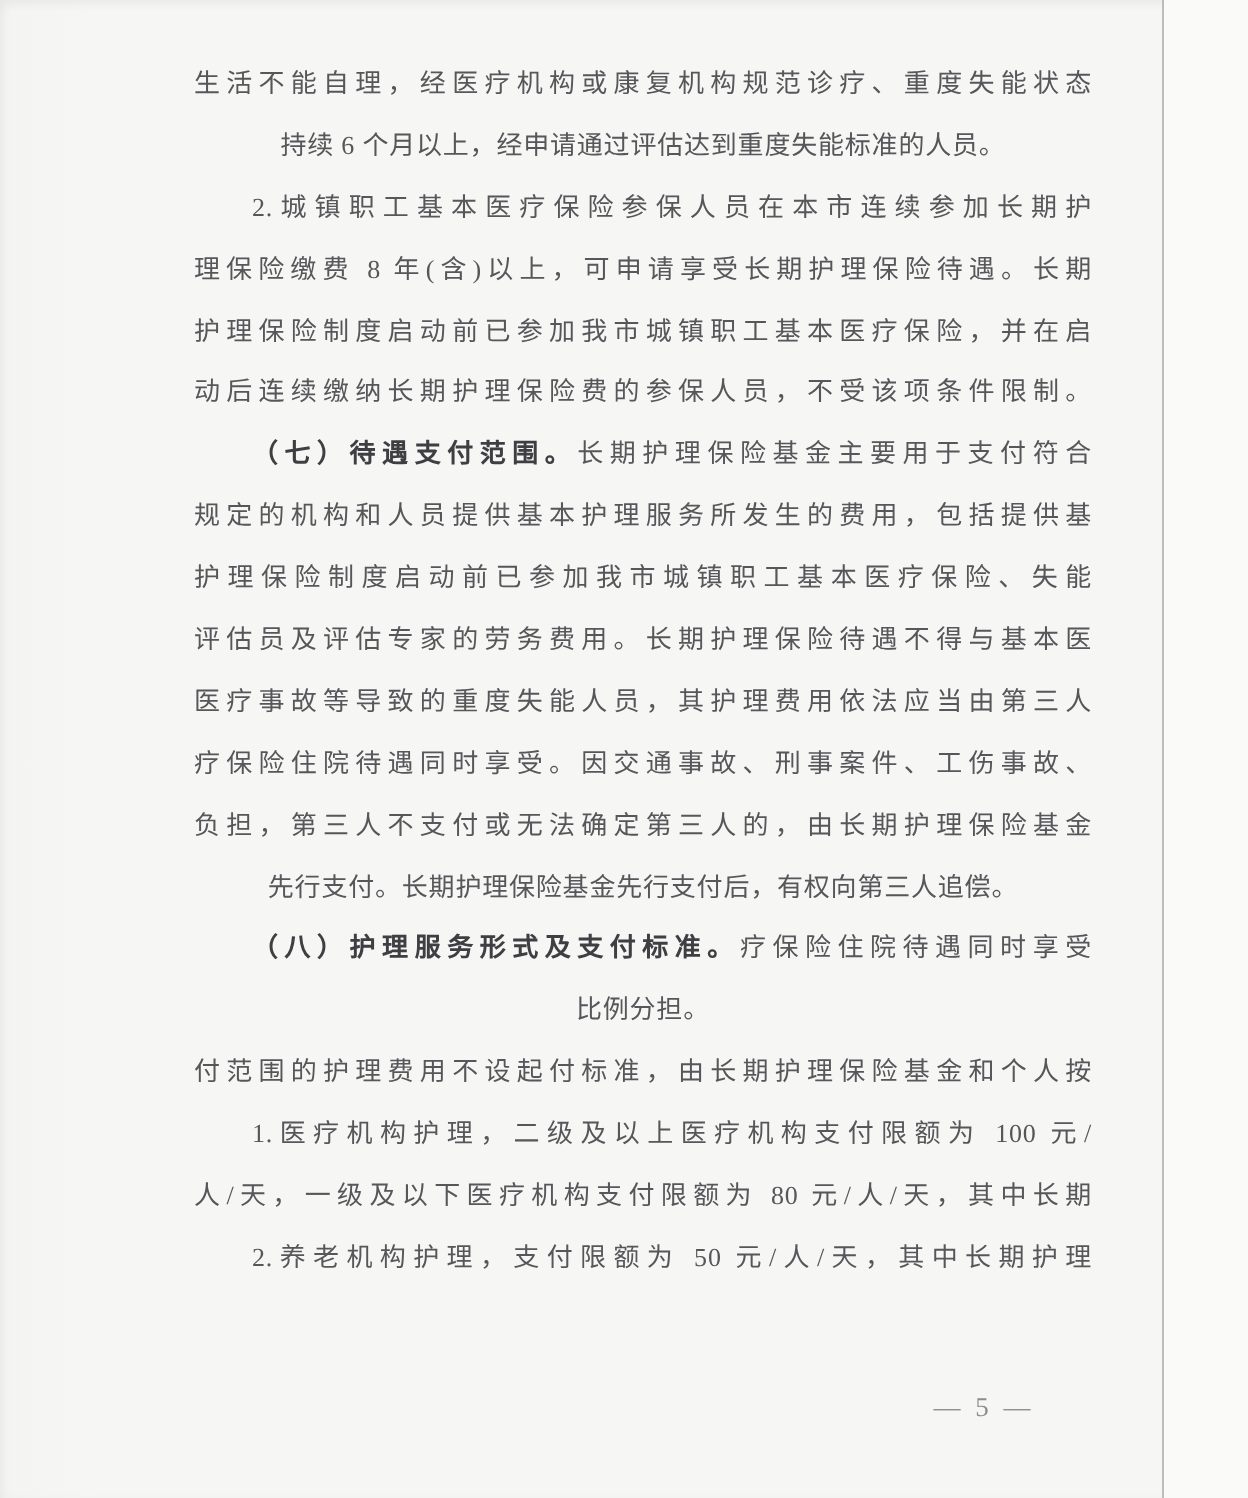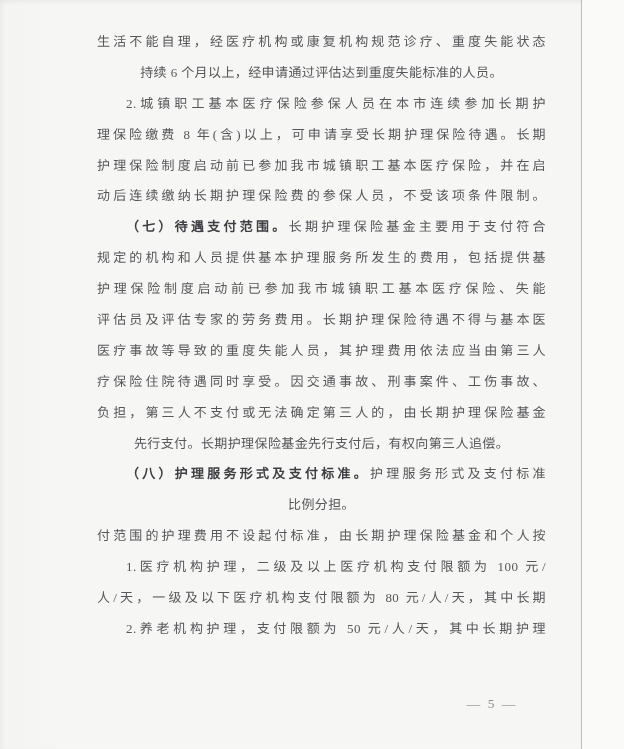--- a/index.html
+++ b/index.html
@@ -84,21 +84,21 @@
       <div class="line justify"><span class="run">护理保险制度启动前已参加我市城镇职工基本医疗保险，并在启</span></div>
       <div class="line justify"><span class="run">动后连续缴纳长期护理保险费的参保人员，不受该项条件限制。</span></div>
       <div class="line justify indent"><span class="run bold">（七）待遇支付范围。</span><span class="run">长期护理保险基金主要用于支付符合</span></div>
       <div class="line justify"><span class="run">规定的机构和人员提供基本护理服务所发生的费用，包括提供基</span></div>
       <div class="line justify"><span class="run">护理保险制度启动前已参加我市城镇职工基本医疗保险、失能</span></div>
       <div class="line justify"><span class="run">评估员及评估专家的劳务费用。长期护理保险待遇不得与基本医</span></div>
       <div class="line justify"><span class="run">医疗事故等导致的重度失能人员，其护理费用依法应当由第三人</span></div>
       <div class="line justify"><span class="run">疗保险住院待遇同时享受。因交通事故、刑事案件、工伤事故、</span></div>
       <div class="line justify"><span class="run">负担，第三人不支付或无法确定第三人的，由长期护理保险基金</span></div>
       <div class="line"><span class="run">先行支付。长期护理保险基金先行支付后，有权向第三人追偿。</span></div>
-      <div class="line justify indent"><span class="run bold">（八）护理服务形式及支付标准。</span><span class="run">护理服务形式及支付标准</span></div>
+      <div class="line justify indent"><span class="run bold">（八）护理服务形式及支付标准。</span><span class="run">疗保险住院待遇同时享受</span></div>
       <div class="line"><span class="run">比例分担。</span></div>
       <div class="line justify"><span class="run">付范围的护理费用不设起付标准，由长期护理保险基金和个人按</span></div>
       <div class="line justify indent"><span class="run">1.医疗机构护理，二级及以上医疗机构支付限额为 100 元/</span></div>
       <div class="line justify"><span class="run">人/天，一级及以下医疗机构支付限额为 80 元/人/天，其中长期</span></div>
       <div class="line justify indent"><span class="run">2.养老机构护理，支付限额为 50 元/人/天，其中长期护理</span></div>
     </div>
   <div class="footer">— 5 —</div>
 </div>
 
 </body></html>

